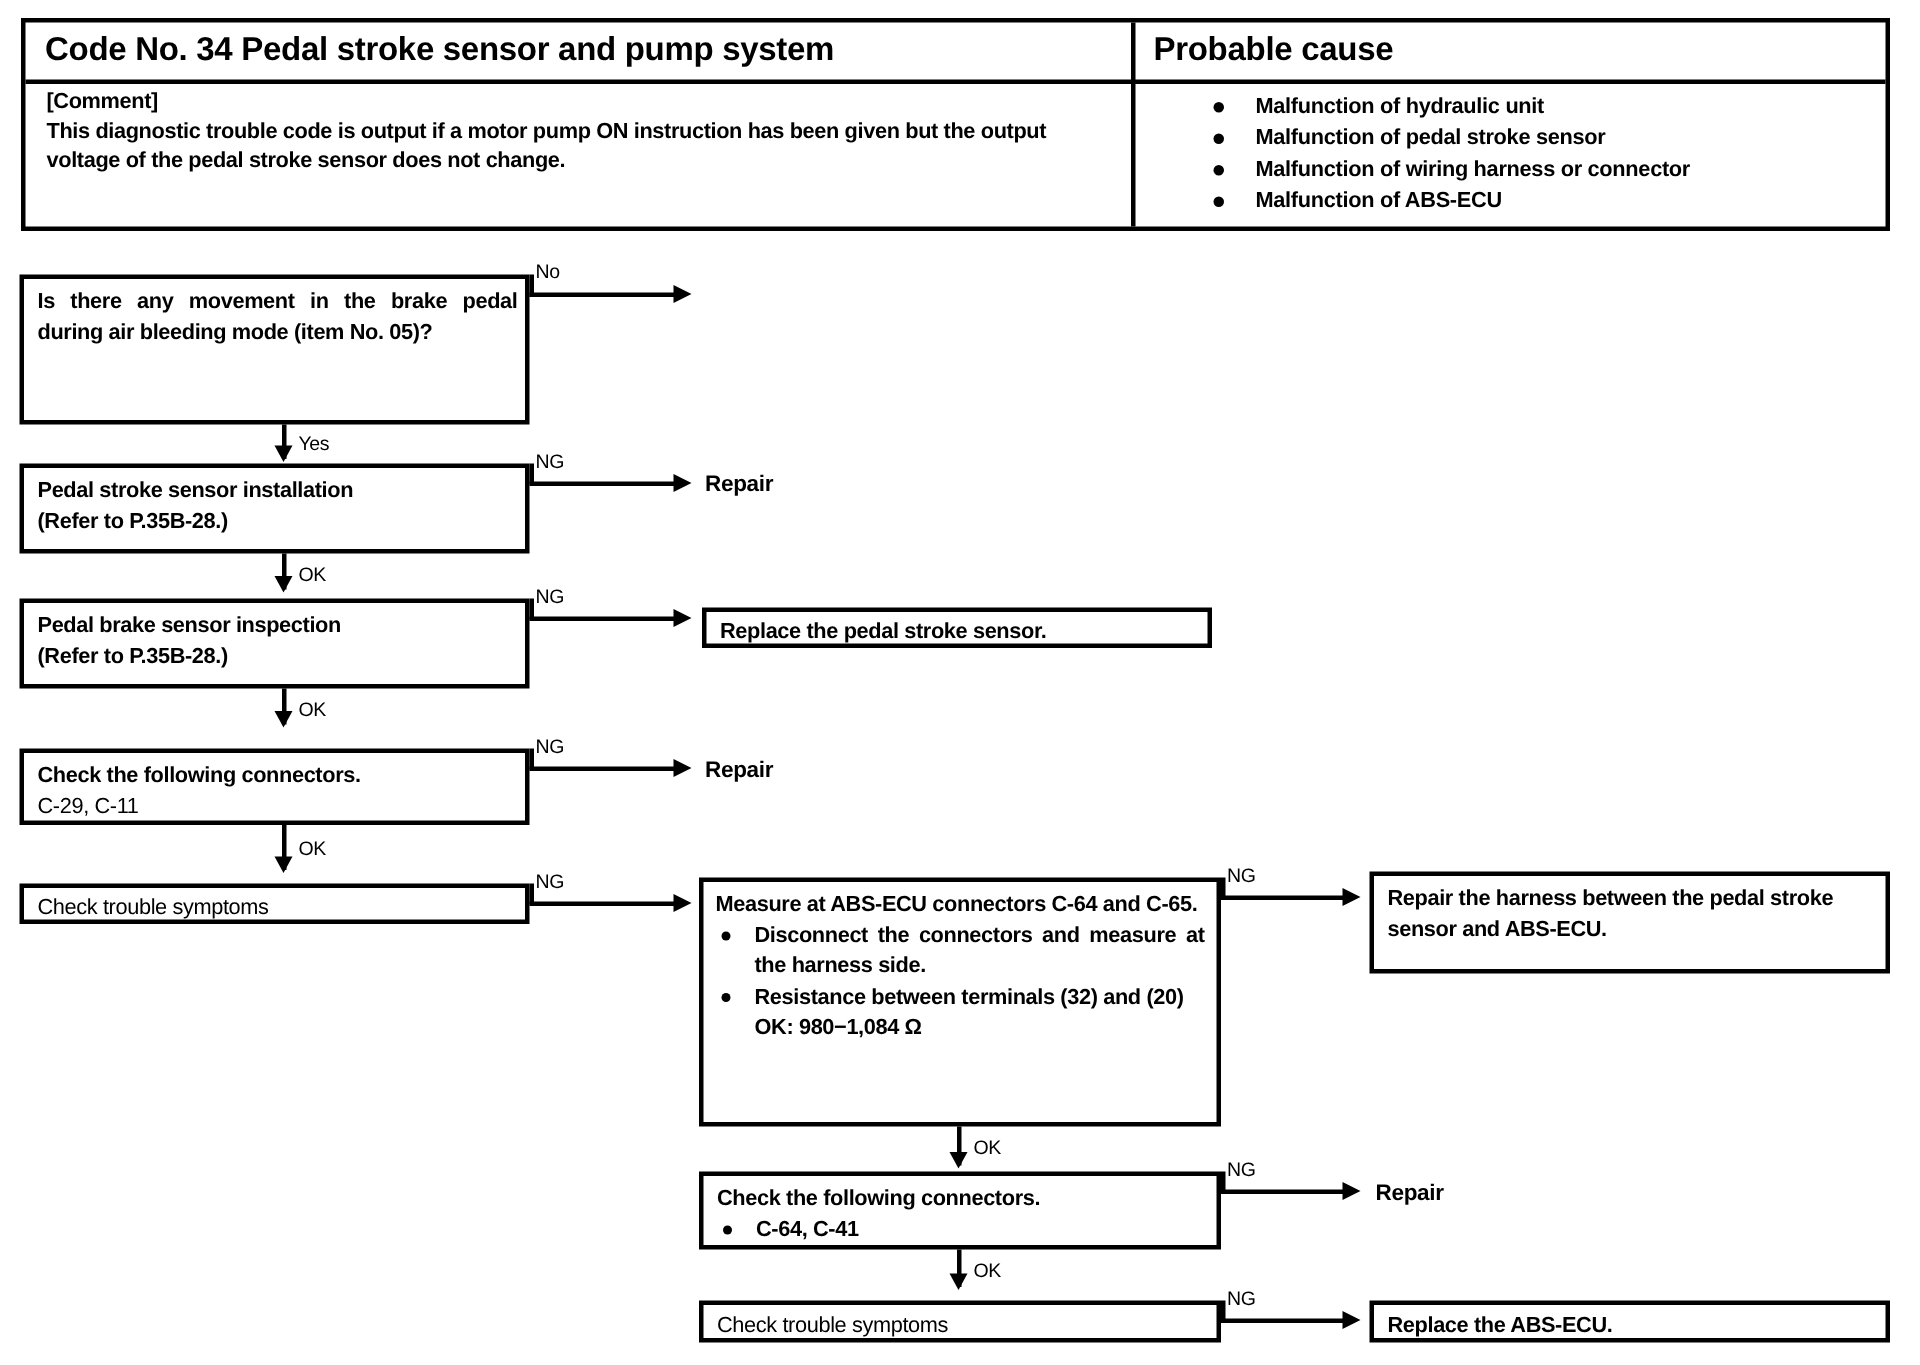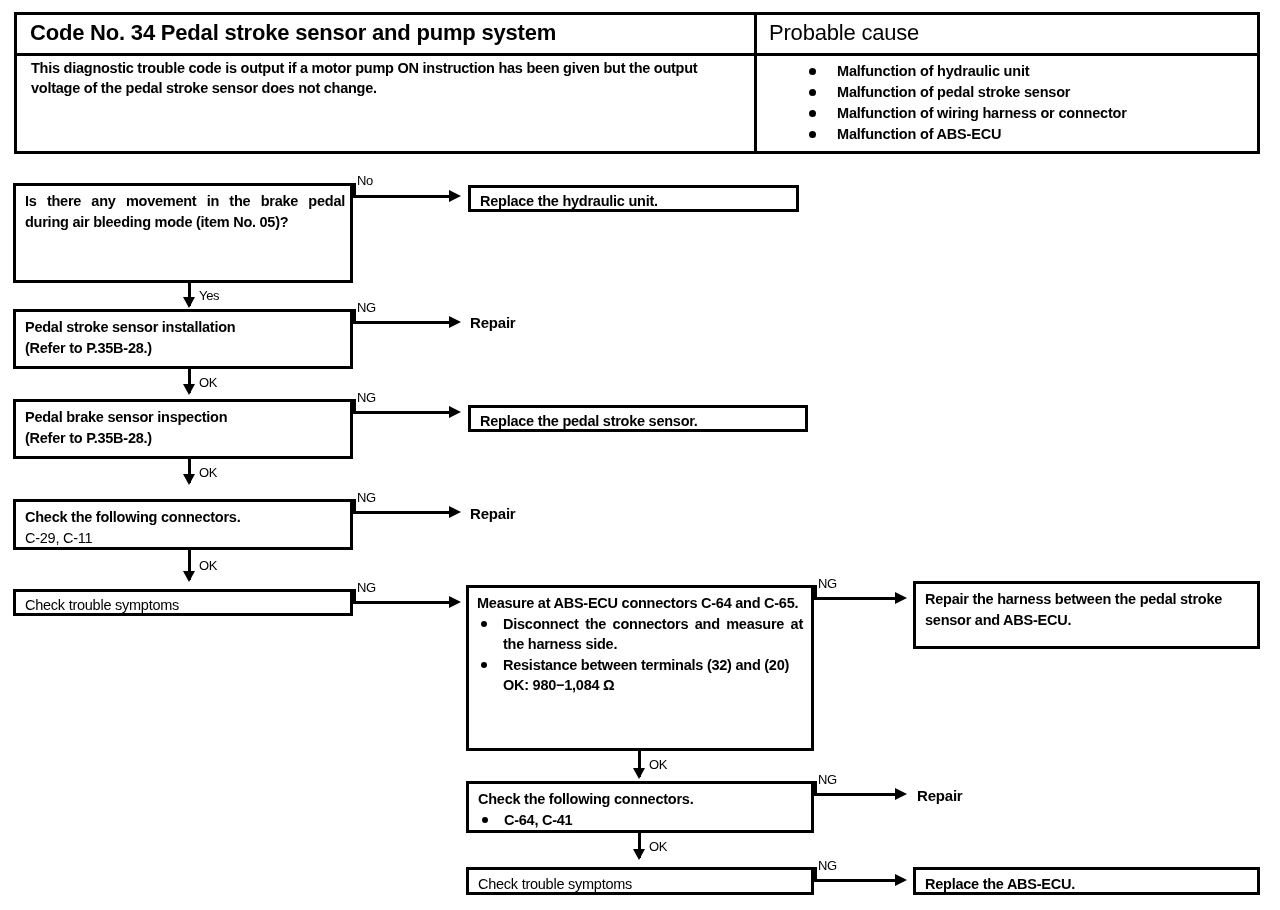--- a/index.html
+++ b/index.html
@@ -52,21 +52,21 @@
     font-size: 22px;
     font-weight: bold;
     letter-spacing: -0.2px;
     white-space: nowrap;
   }
   .hdr-title-right {
     position: absolute;
     left: 752px;
     top: 5px;
     font-size: 22px;
-    font-weight: normal;
+    font-weight: bold;
     letter-spacing: -0.2px;
     white-space: nowrap;
   }
   .hdr-comment {
     position: absolute;
     left: 14px;
     top: 44px;
     width: 715px;
     font-size: 14.5px;
     font-weight: bold;
@@ -194,20 +194,21 @@
 
 <div id="page">
 
   <div class="hdr-table">
     <div class="hdr-row-top"></div>
     <div class="hdr-vline"></div>
     <div class="hdr-title-left">Code No. 34 Pedal stroke sensor and pump system</div>
     <div class="hdr-title-right">Probable cause</div>
 
     <div class="hdr-comment">
+      <span class="cmt-label">[Comment]</span>
       <span class="cmt-body">This diagnostic trouble code is output if a motor pump ON instruction has been given but the output voltage of the pedal stroke sensor does not change.</span>
     </div>
 
     <ul class="cause-list">
       <li>Malfunction of hydraulic unit</li>
       <li>Malfunction of pedal stroke sensor</li>
       <li>Malfunction of wiring harness or connector</li>
       <li>Malfunction of ABS-ECU</li>
     </ul>
   </div>
@@ -216,23 +217,20 @@
     <div class="ftext bold">
       <div class="just">Is there any movement in the brake pedal during air bleeding mode (item No. 05)?</div>
     </div>
   </div>
 
   <div class="vline" style="left:353px; top:183px; height:15px;"></div>
   <div class="hline" style="left:353px; top:195px; width:98px;"></div>
   <div class="arr-r" style="left:449px; top:190px;"></div>
   <div class="blabel" style="left:357px; top:173px;">No</div>
 
-  <div class="fbox" style="left:468px; top:185px; width:331px; height:27px;">
-    <div class="ftext bold" style="top:3px;">Replace the hydraulic unit.</div>
-  </div>
 
   <div class="vline" style="left:188px; top:283px; height:23px;"></div>
   <div class="arr-d" style="left:183px; top:297px;"></div>
   <div class="blabel" style="left:199px; top:288px;">Yes</div>
 
   <div class="fbox" style="left:13px; top:309px; width:340px; height:60px;">
     <div class="ftext bold">
       <div>Pedal stroke sensor installation</div>
       <div>(Refer to P.35B-28.)</div>
     </div>

